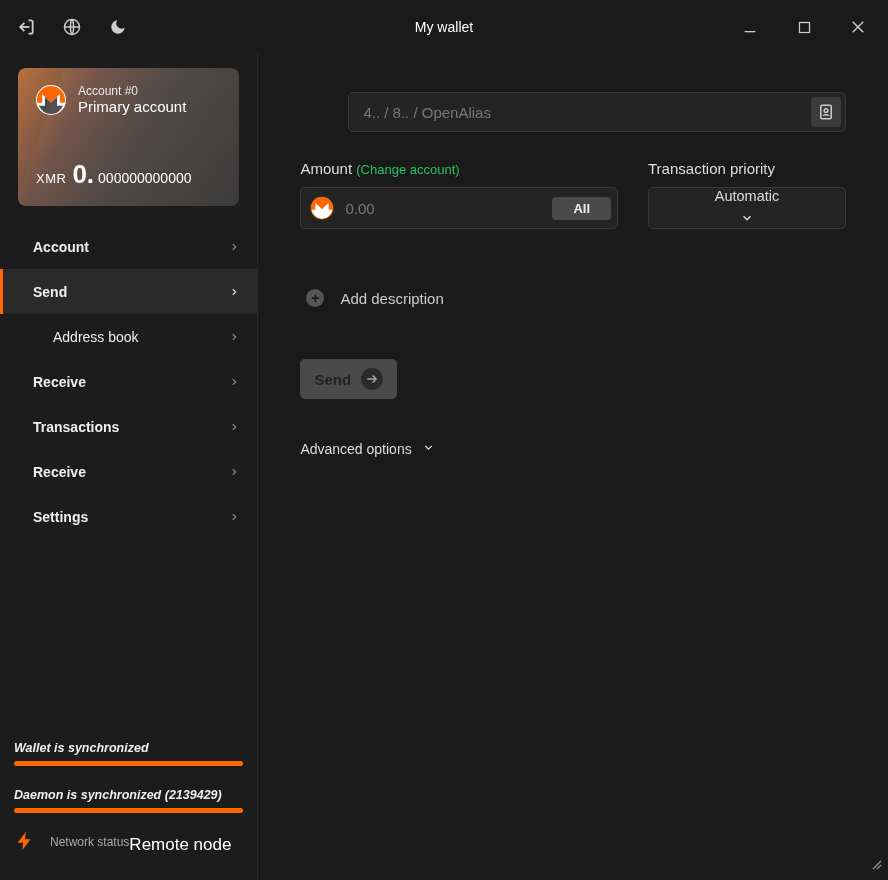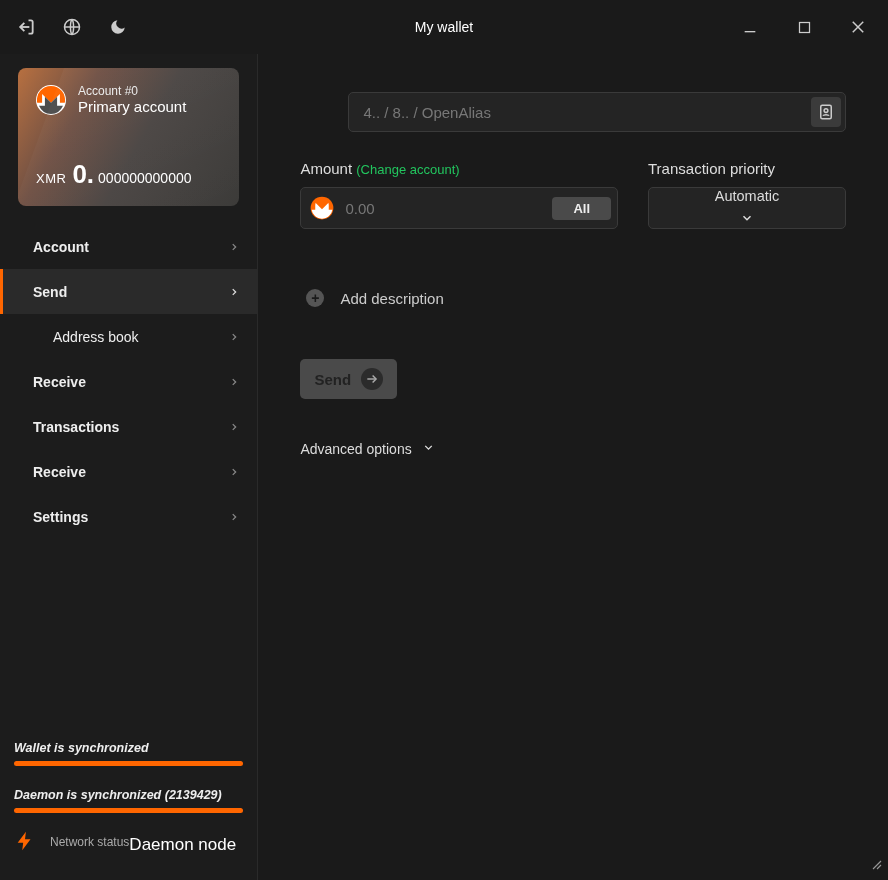--- a/index.html
+++ b/index.html
@@ -451,21 +451,21 @@
       <div class="sync-label">Daemon is synchronized (2139429)</div>
       <div class="sync-bar" style="margin-bottom:14px"></div>
       <div class="network-status">
         <div class="bolt">
           <svg width="22" height="28" viewBox="0 0 24 24" fill="#ff6600">
               <path d="M13 2L4 14h6l-1 8 9-12h-6l1-8z"></path>
             </svg>
         </div>
         <div class="network-texts">
           <span class="network-label">Network status</span>
-          <span class="network-value">Daemon node</span>
+          <span class="network-value">Remote node</span>
         </div>
       </div>
     </div>
   </div>
 
   <div class="content">
     <div class="input-wrap">
       <input class="text-input" placeholder="4.. / 8.. / OpenAlias" style="">
       <div class="input-icon-btn">
         <svg width="18" height="18" viewBox="0 0 24 24" fill="none" stroke="currentColor" stroke-width="2">

